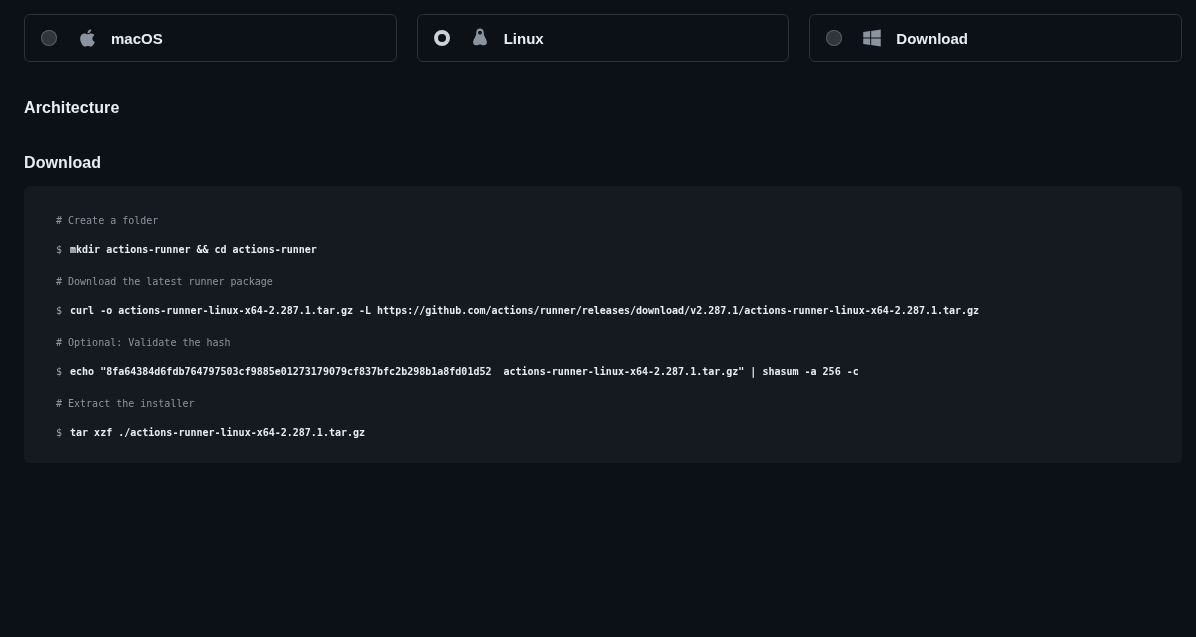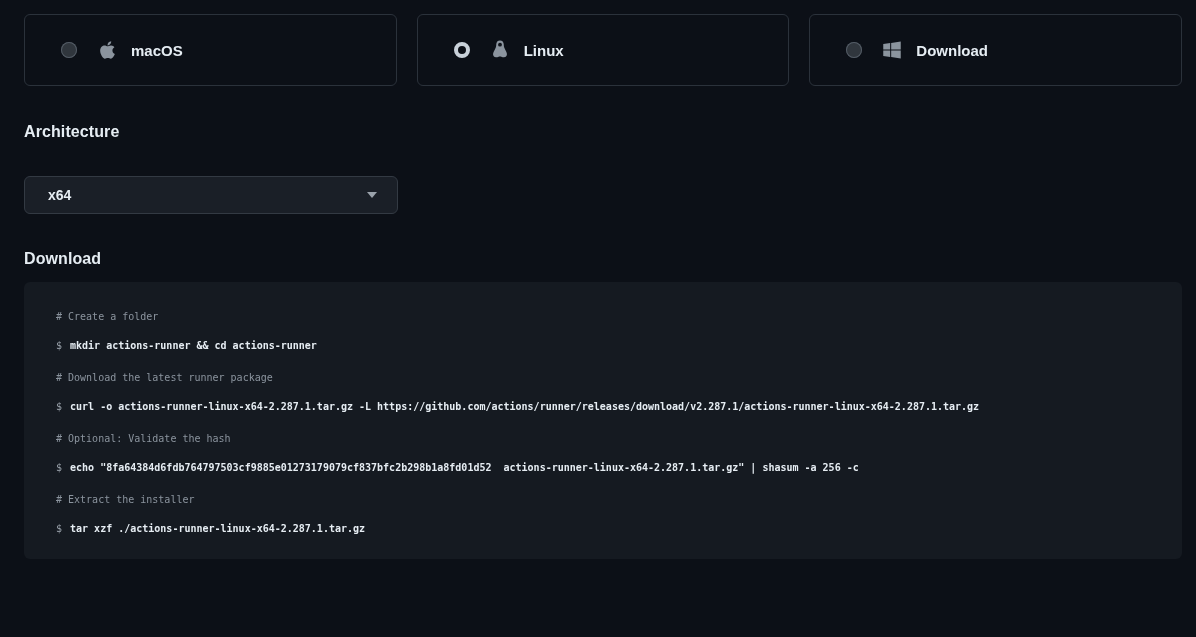--- a/index.html
+++ b/index.html
@@ -19,22 +19,22 @@
   h2.sec{
     margin:0;font-size:16px;line-height:20px;font-weight:700;
     color:var(--text,#e6edf3);letter-spacing:.1px;
   }
   #h-runner{margin:2px 0 32px 0;}
   #h-arch{margin:36px 0 34px 0;}
   #h-download{margin:35px 0 13px 0;}
 
   .cards{display:flex;gap:20px;}
   .card{
-    flex:1;height:72px;display:flex;align-items:center;
-    padding:0 36px;border:1px solid var(--border,#2b323b);
+    flex:1;height:48px;display:flex;align-items:center;
+    padding:0 16px;border:1px solid var(--border,#2b323b);
     border-radius:6px;cursor:pointer;background:transparent;
   }
   .radio{
     width:16px;height:16px;border-radius:50%;flex:0 0 auto;
     margin-right:18px;
     background:var(--radio_off_fill,#30363d);
     box-shadow:0 0 0 1px var(--radio_off_ring,#545c66) inset;
   }
   .radio[data-selected="true"]{
     background:var(--page_bg,#0c1017);
@@ -109,24 +109,20 @@
           <path d="M11 12.6h11.5v9.5L11 20.5v-7.9z"></path>
         </svg>
       </span>
       <span class="label">Download</span>
     </label>
 
   </div>
 
   <h2 class="sec" id="h-arch">Architecture</h2>
 
-  <div class="select">
-    <span class="value">x64</span>
-    <span class="caret"></span>
-  </div>
 
   <h2 class="sec" id="h-download">Download</h2>
 
   <div class="codeblock">
 
     <div class="entry">
       <div class="comment"># Create a folder</div>
       <div class="cmdline"><span class="prompt">$</span><span class="cmd">mkdir actions-runner &amp;&amp; cd actions-runner</span></div>
     </div>
 

